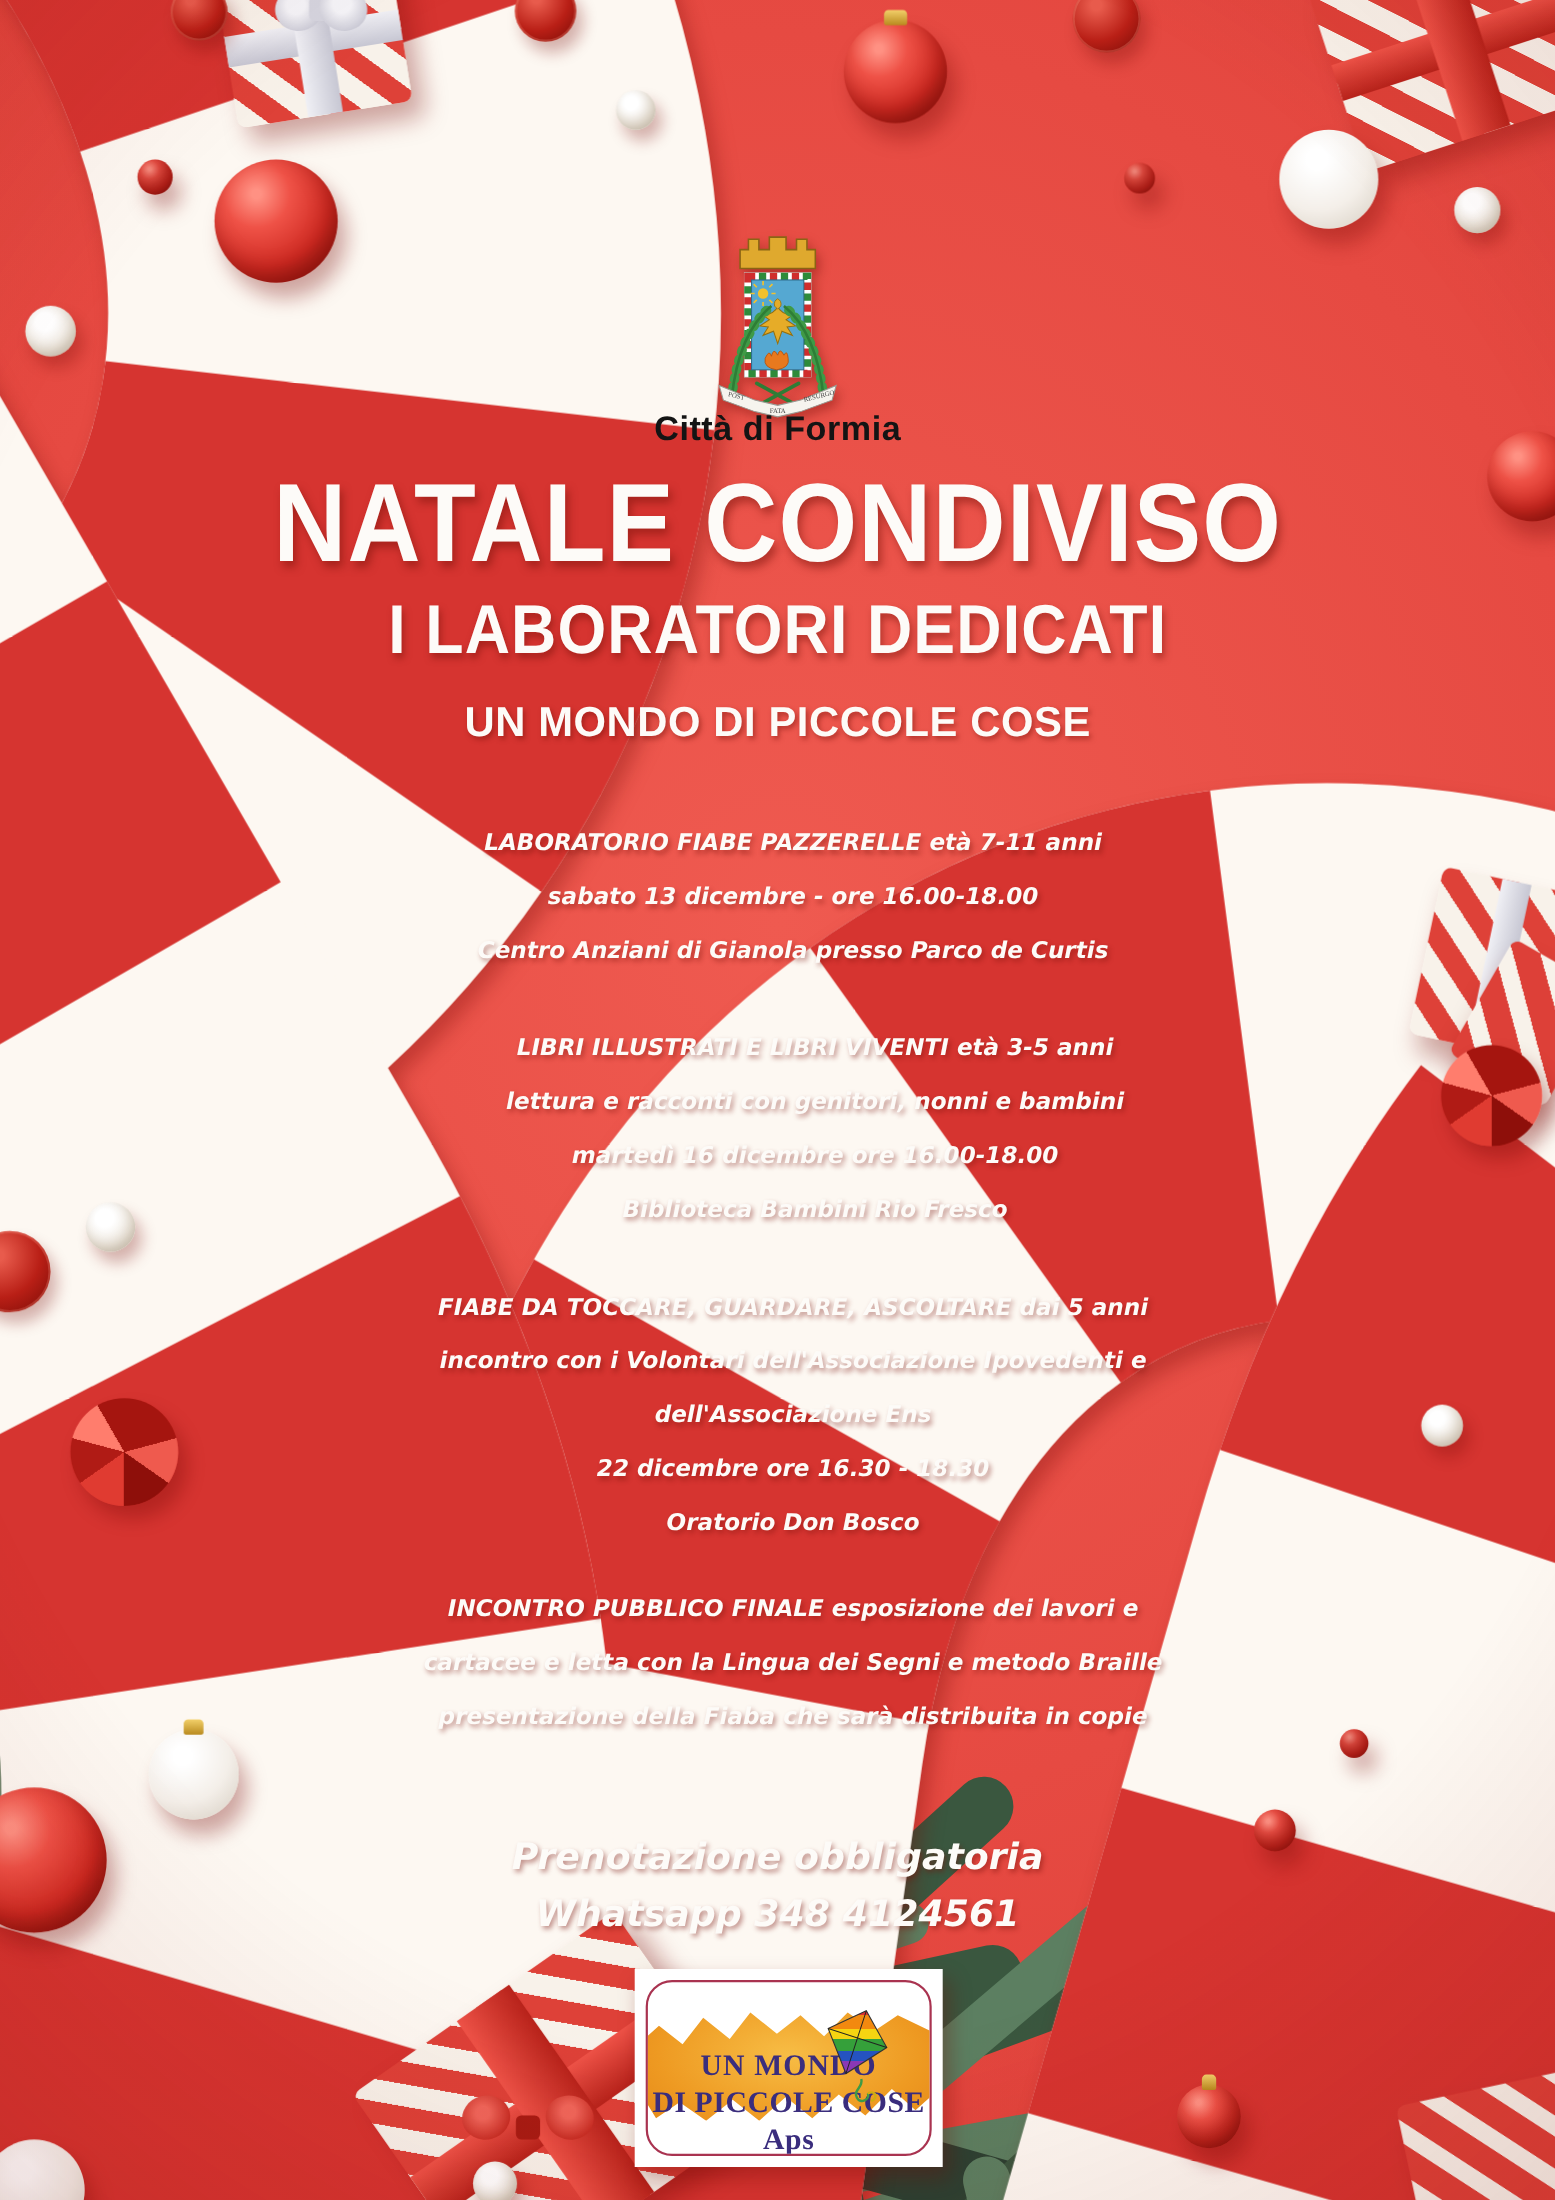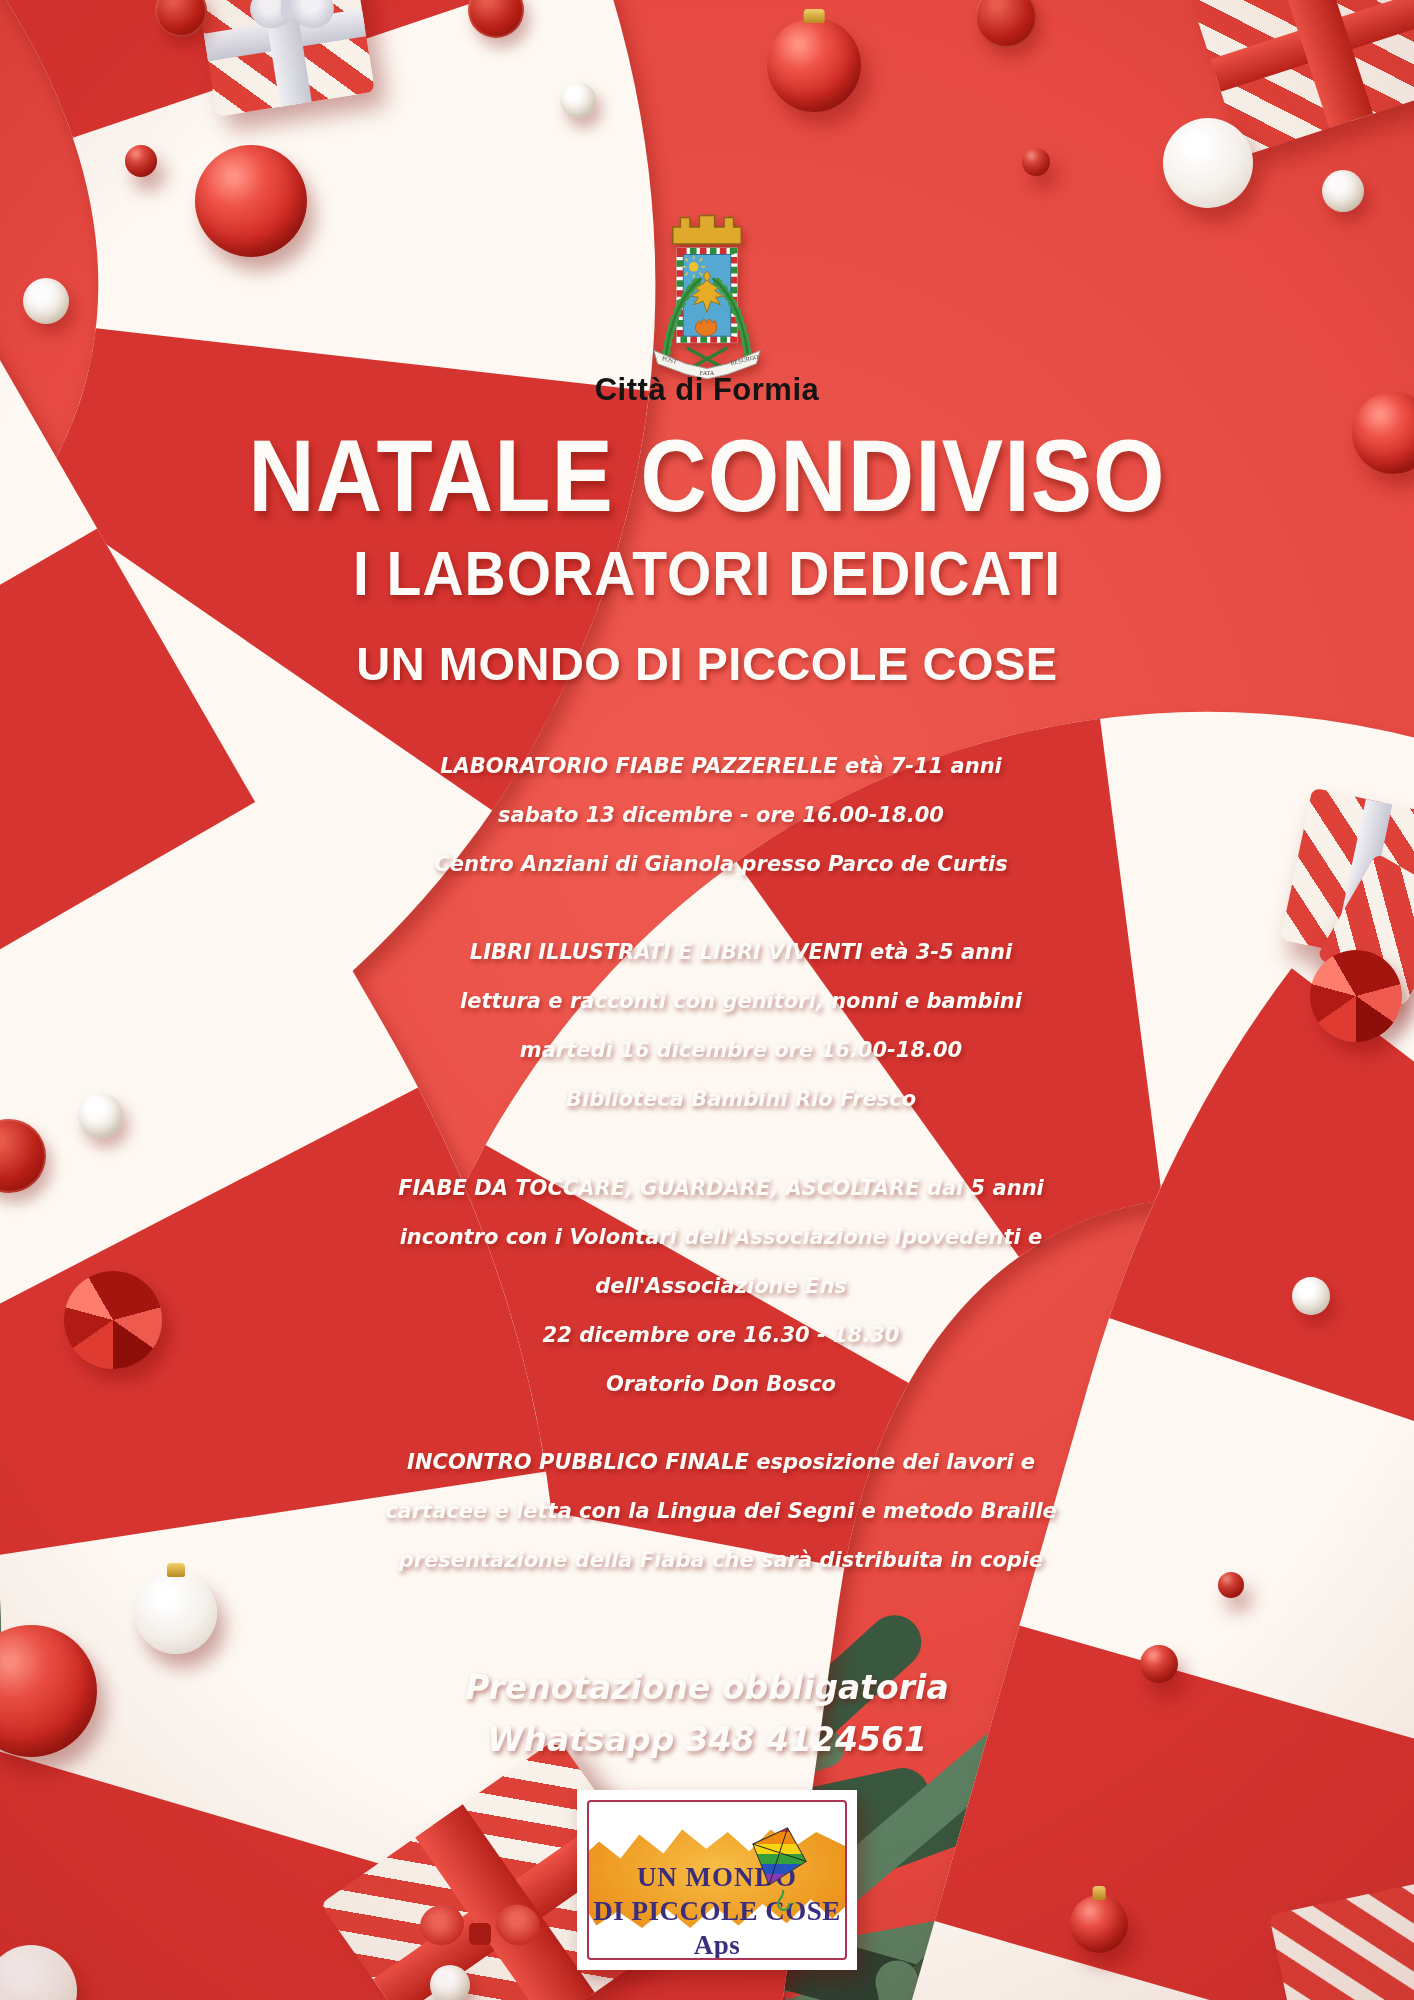--- a/index.html
+++ b/index.html
@@ -45,34 +45,34 @@
   
   .content{position:absolute;left:0;top:0;width:100%;height:100%;z-index:5;text-align:center;color:#fdfbf8;}
   .content>div{position:absolute;left:0;width:100%;}
   .crest-wrap{top:183px;}
   .crest-wrap svg{filter:drop-shadow(3px 5px 5px rgba(110,10,5,.4));}
   .city{top:372px;font-size:31px;font-weight:bold;color:#141414;letter-spacing:.5px;}
   .title{top:424px;font-size:92px;font-weight:bold;letter-spacing:1px;transform:scaleY(1.1);
          text-shadow:3px 5px 7px rgba(120,18,10,.5);}
   .subtitle{top:540px;font-size:57px;font-weight:bold;letter-spacing:1px;transform:scaleY(1.1);
          text-shadow:2px 4px 6px rgba(120,18,10,.5);}
-  .program{top:636px;font-size:47px;font-weight:bold;letter-spacing:.5px;
+  .program{top:636px;font-size:38px;font-weight:bold;letter-spacing:.5px;
          text-shadow:2px 3px 5px rgba(120,18,10,.5);}
   .ev{font-family:"DejaVu Sans", sans-serif;font-style:italic;font-weight:bold;
       font-size:21px;line-height:49px;text-shadow:2px 3px 5px rgba(120,18,10,.45);margin-left:14px;}
   .ev p{margin:0;}
   .ev .cap{font-style:italic;}
   .e1{top:742px;} .e2{top:928px;padding-left:20px;} .e3{top:1164px;} .e4{top:1438px;}
   .booking{top:1662px;font-family:"DejaVu Sans", sans-serif;font-style:italic;font-weight:bold;
       font-size:33px;line-height:52px;text-shadow:2px 3px 5px rgba(120,18,10,.45);}
   .booking p{margin:0;}
   
   .logo-card{position:absolute;left:577px;top:1790px;width:280px;height:180px;background:#ffffff;
       z-index:6;box-shadow:6px 10px 18px rgba(110,10,6,.35);}
-  .logo-inner{position:absolute;inset:10px;border:2px solid #a93350;border-radius:4px;overflow:hidden;}
+  .logo-inner{position:absolute;inset:10px;border:2px solid #a93350;border-radius:24px;overflow:hidden;}
   .brush{position:absolute;left:-6px;right:-6px;top:18px;bottom:18px;
       background:radial-gradient(80% 90% at 50% 40%, #f7bd45 0%, #ee9a22 55%, #e07f12 100%);
       clip-path:polygon(0% 30%,6% 18%,14% 32%,21% 12%,30% 28%,37% 8%,46% 24%,54% 10%,62% 26%,70% 8%,79% 22%,87% 10%,100% 24%,100% 68%,93% 82%,85% 66%,76% 86%,67% 70%,58% 88%,49% 72%,40% 90%,31% 74%,22% 90%,13% 76%,5% 88%,0% 70%);}
   .logo-text{position:absolute;left:0;right:0;top:58px;text-align:center;z-index:2;
       font-family:"Liberation Serif", serif;font-weight:bold;color:#3a2d7d;line-height:34px;}
   .logo-text .l1{font-size:27px;letter-spacing:1px;}
   .logo-text .l2{font-size:27px;letter-spacing:.5px;}
   .kite{position:absolute;right:28px;top:18px;z-index:3;}
 </style>
 </head>

